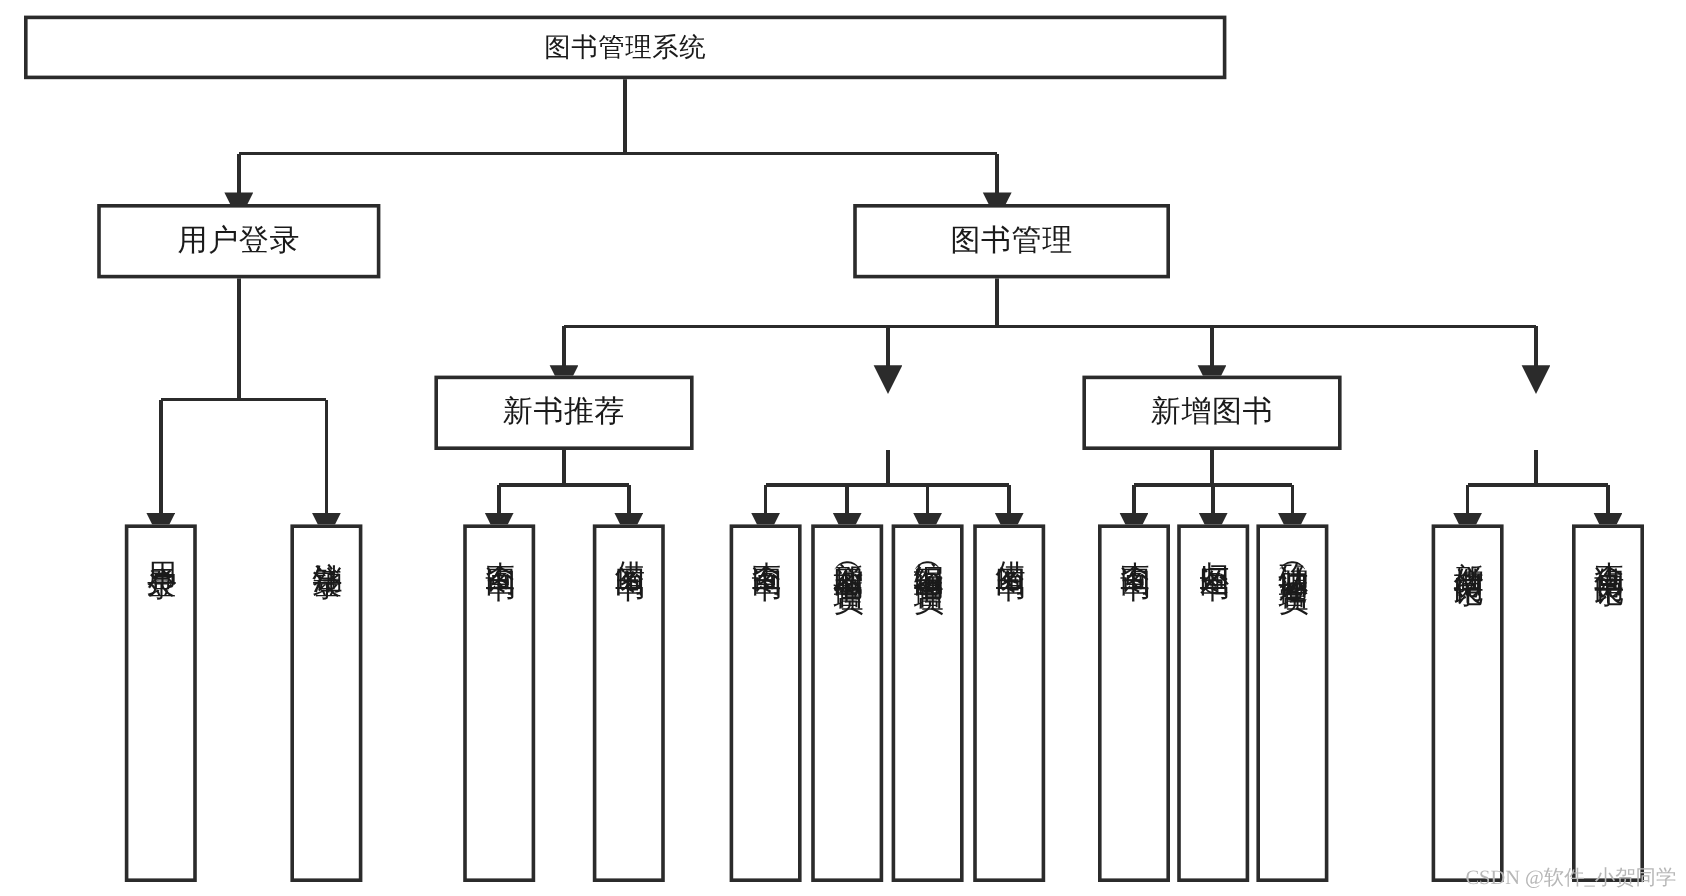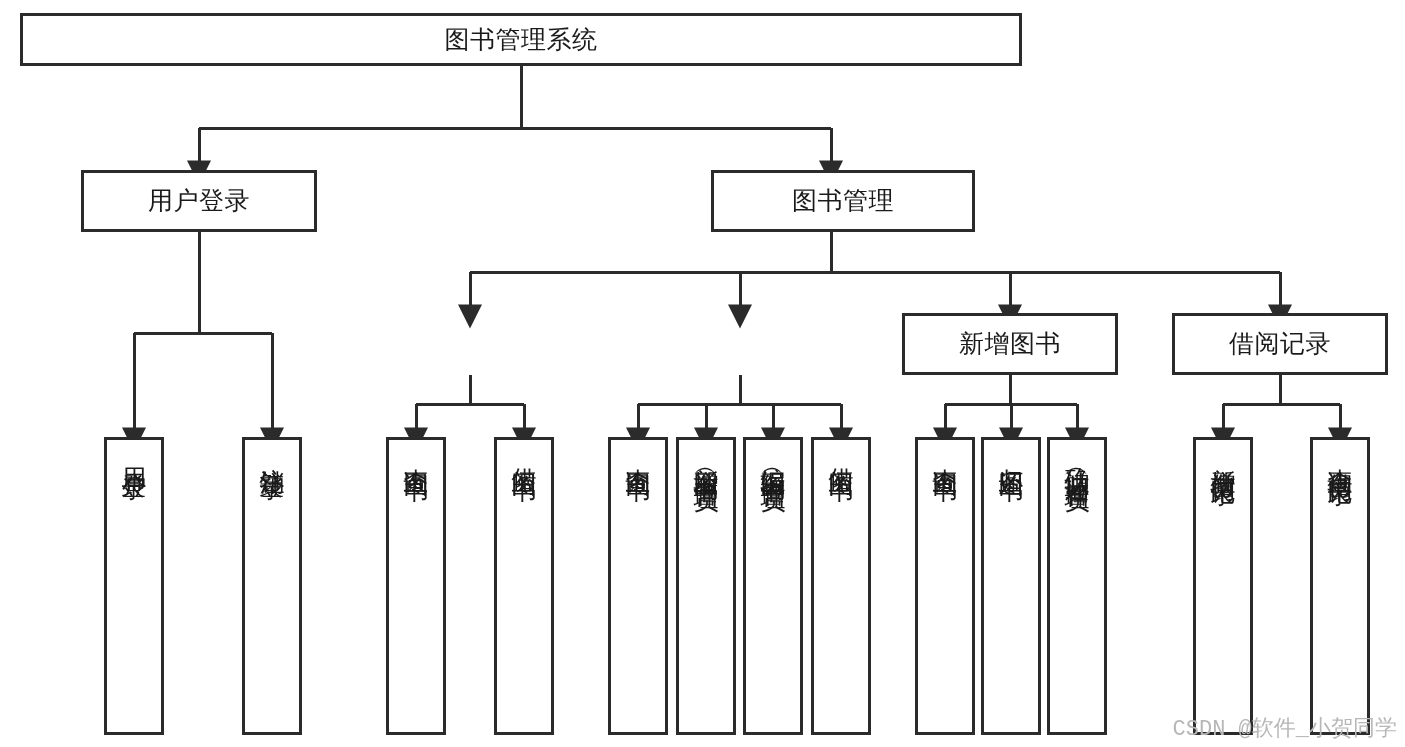--- a/index.html
+++ b/index.html
@@ -42,44 +42,44 @@
     text-align: center;
     line-height: 1.18;
     letter-spacing: 0.5px;
   }
   
   .node.h .lbl {
     font-size: 25px;
     white-space: nowrap;
   }
   .node.root .lbl {
-    font-size: 25px;
+    font-size: 22px;
   }
   
   .node.v {
     align-items: flex-start;
     padding-top: 8px;
   }
   .node.v .lbl {
     writing-mode: vertical-rl;
     text-orientation: upright;
     font-size: 25px;
     line-height: 1.0;
     letter-spacing: 3px;
     white-space: nowrap;
   }
   #watermark {
     position: absolute;
     right: 8px;
     bottom: 4px;
-    font-size: 22px;
+    font-size: 17px;
     color: #b7b7b7;
     white-space: nowrap;
     z-index: 5;
-    font-family: Liberation Mono, monospace;
+    font-family: Liberation Serif, serif;
   }
 </style>
 </head>
 <body>
 
 <div id="diagram">
 
   <svg id="edges" viewBox="0 0 1405 747" xmlns="http://www.w3.org/2000/svg">
     <defs>
       <marker id="arrow" markerWidth="12" markerHeight="12" refX="1.2" refY="4" orient="auto" markerUnits="strokeWidth">
@@ -134,25 +134,25 @@
     <span class="lbl">图书管理系统</span>
   </div>
 
   <div class="node h" style="left:81px; top:170px; width:236px; height:62px;">
     <span class="lbl">用户登录</span>
   </div>
   <div class="node h" style="left:711px; top:170px; width:264px; height:62px;">
     <span class="lbl">图书管理</span>
   </div>
 
+  <div class="node h" style="left:362px; top:313px; width:216px; height:62px;">
+    <span class="lbl">新书推荐</span>
+  </div>
   <div class="node h" style="left:902px; top:313px; width:216px; height:62px;">
     <span class="lbl">新增图书</span>
-  </div>
-  <div class="node h" style="left:1172px; top:313px; width:216px; height:62px;">
-    <span class="lbl">借阅记录</span>
   </div>
 
   <div class="node v" style="left:104px; top:437px; width:60px; height:298px;">
     <span class="lbl">用户登录</span>
   </div>
   <div class="node v" style="left:242px; top:437px; width:60px; height:298px;">
     <span class="lbl">注销登录</span>
   </div>
 
   <div class="node v" style="left:386px; top:437px; width:60px; height:298px;">

